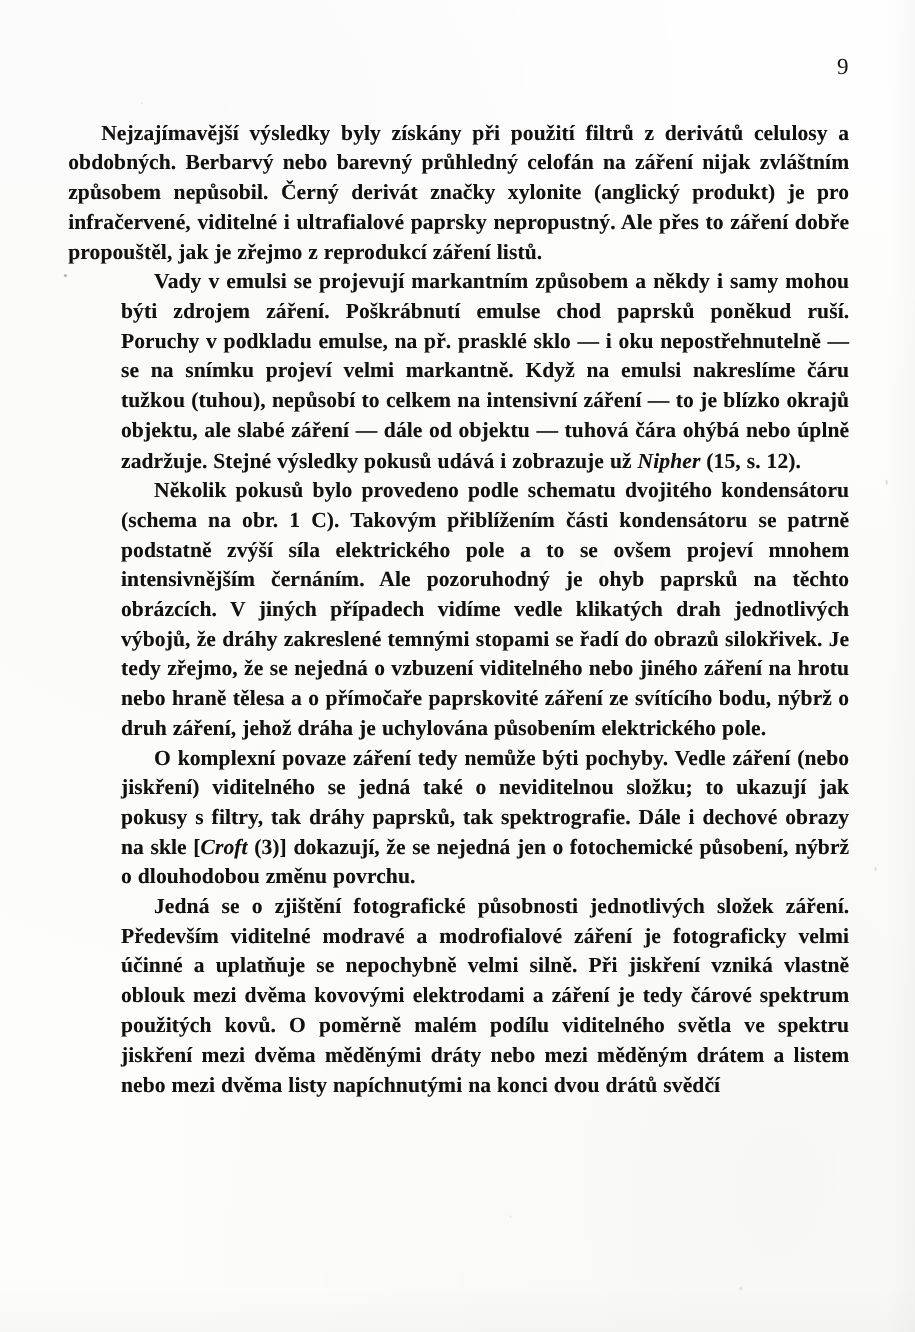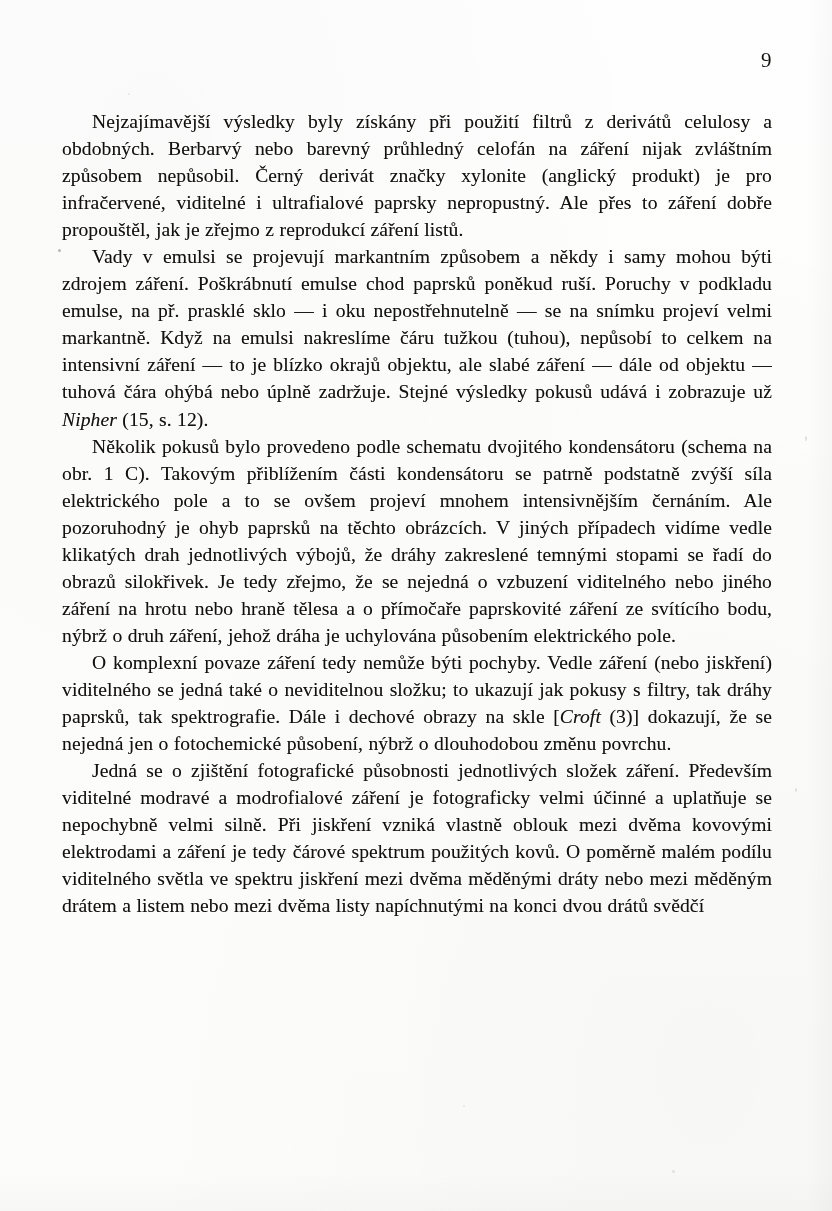--- a/index.html
+++ b/index.html
@@ -57,28 +57,28 @@
     font-size: 19.6px;
     line-height: 27.05px;
     text-align: justify;
     text-indent: 30px;
     letter-spacing: 0.08px;
     word-spacing: 0.4px;
     color: #131110;
     
     text-shadow: 0 0 0.55px rgba(20,16,14,0.35);
   }
-  p.para + p.para { margin-top: 0; }
+  p.para + p.para { margin-top: 0; margin-left: 48px; }
 
   p.para:last-child { text-align: justify; }
 
   .it { font-style: italic; }
 
   
-  .para { text-justify: inter-word; }
+  .para { text-justify: inter-word; font-weight: bold; }
 
   
   .speck {
     position: absolute;
     background: rgba(40,34,30,0.30);
     border-radius: 50%;
     pointer-events: none;
   }
   .edge-shade {
     position: absolute;

